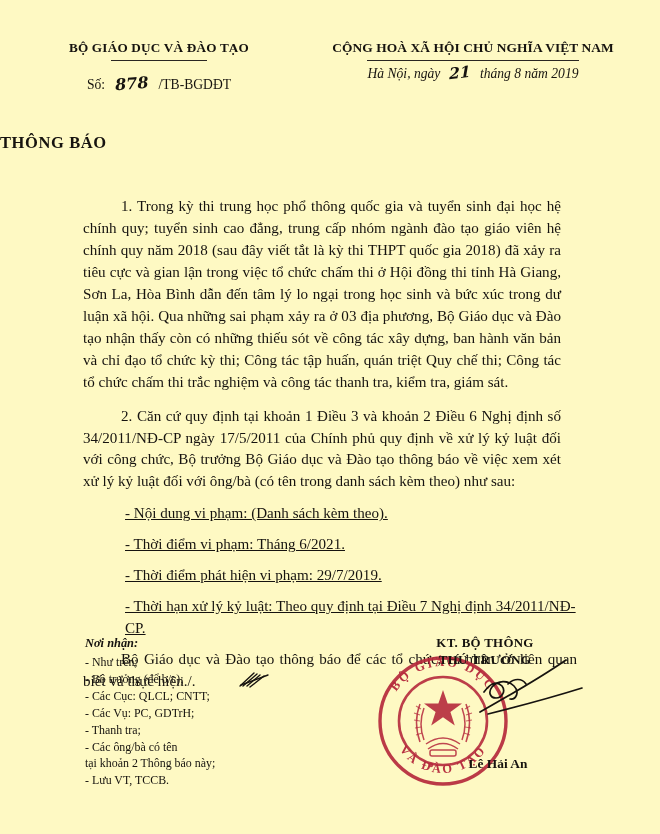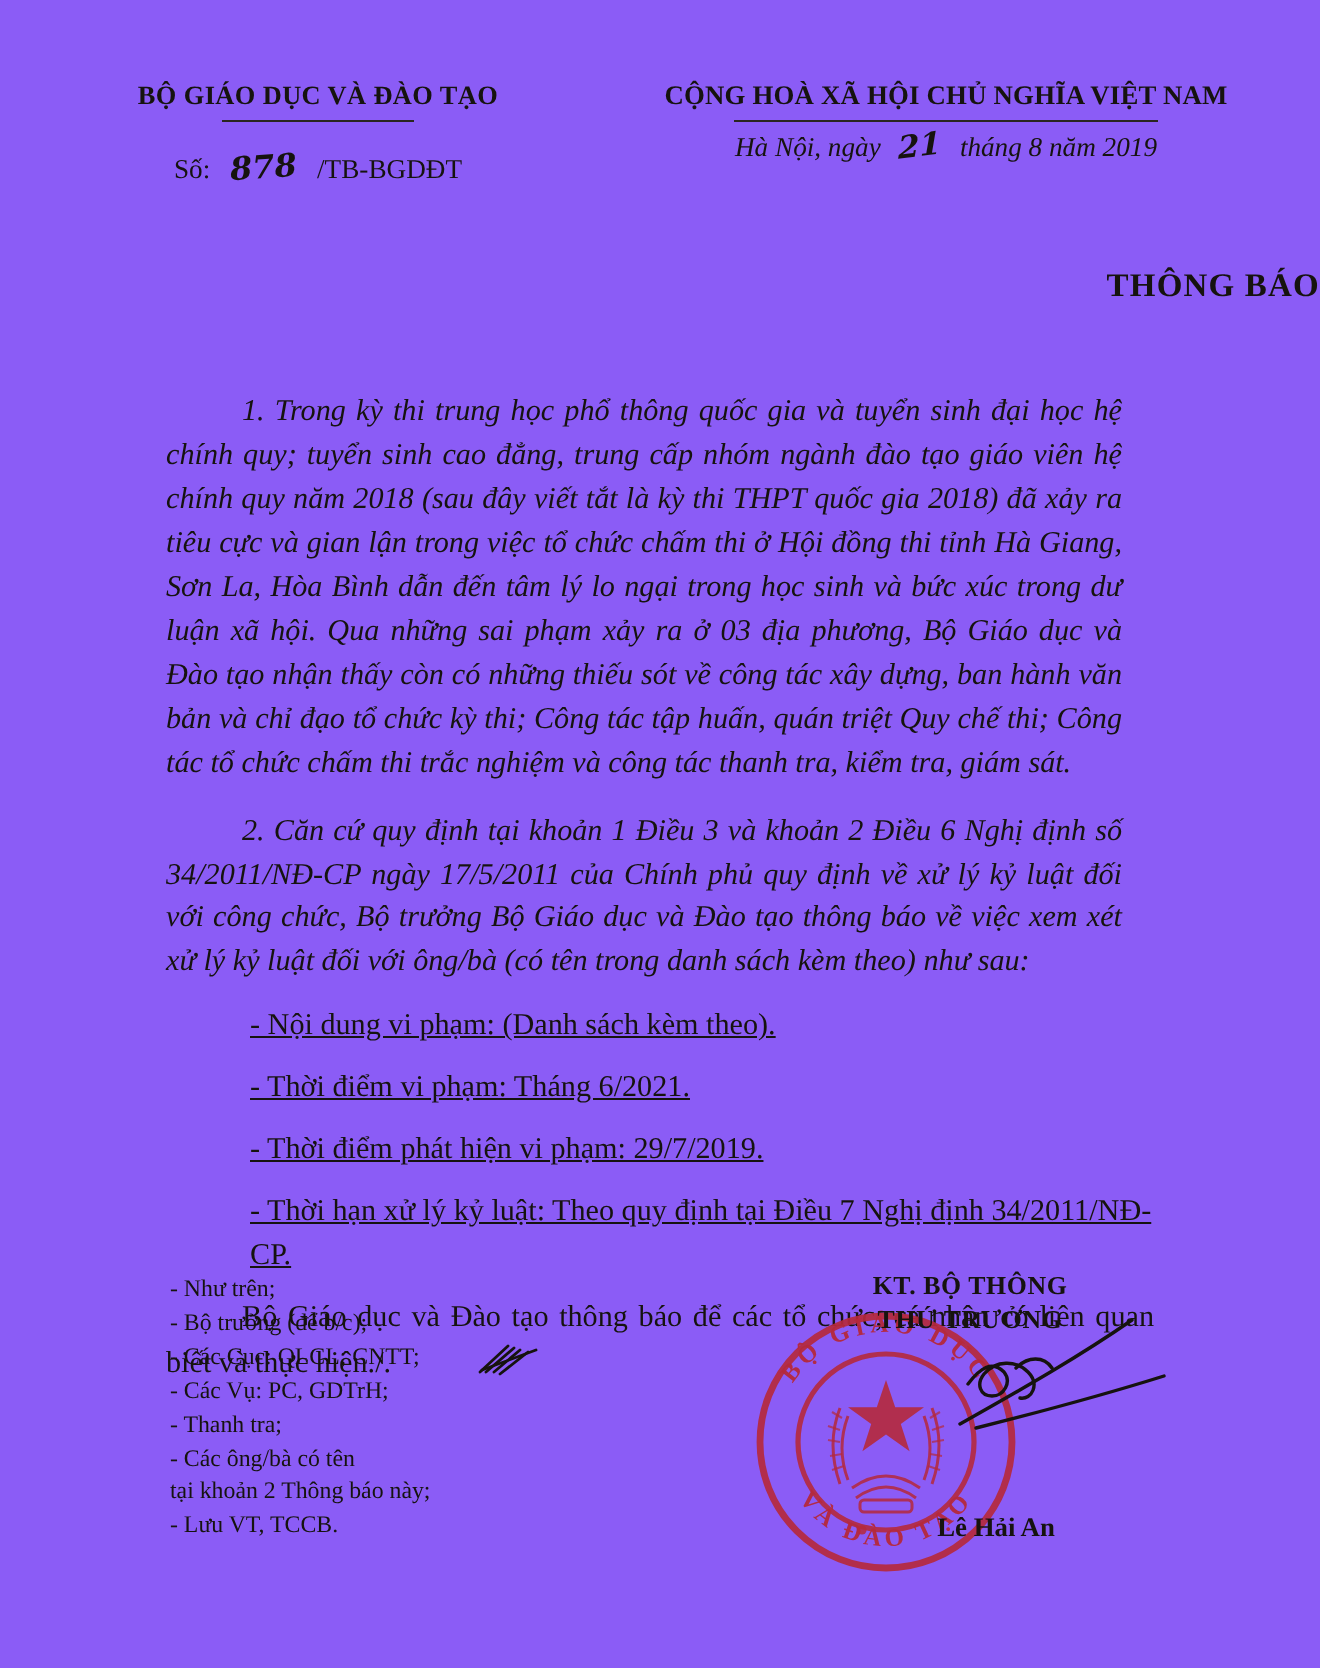--- a/index.html
+++ b/index.html
@@ -11,21 +11,21 @@
     width: 660px;
     height: 834px;
     position: relative;
     font-family: "Liberation Serif", "DejaVu Serif", serif;
     color: #16130f;
     overflow: hidden;
   }
   .page {
     position: absolute;
     inset: 0;
-    background: #8b5cf6;
+    background: #fef9c3;
   }
 
   
   .header {
     position: absolute;
     top: 40px;
     left: 0;
     width: 660px;
     display: flex;
     align-items: flex-start;
@@ -105,21 +105,21 @@
     transform: rotate(-7deg) skewX(-6deg);
     display: inline-block;
   }
 
   
   .title-block {
     position: absolute;
     top: 133px;
     left: 0;
     width: 660px;
-    text-align: right;
+    text-align: left;
   }
   .doc-title {
     font-size: 16.5px;
     font-weight: bold;
     letter-spacing: 0.6px;
   }
   .doc-subtitle {
     font-size: 14.2px;
     font-weight: bold;
     margin-top: 9px;
@@ -132,21 +132,20 @@
     left: 83px;
     width: 494px;
   }
   .para {
     font-size: 15.1px;
     line-height: 1.455;
     text-align: justify;
     text-indent: 38px;
     margin: 0 16px 10px 0;
     hyphens: none;
-    font-style: italic;
   }
   .para-gap { margin-bottom: 12px; }
   .bullets {
     margin: 4px 0 6px 0;
     text-decoration: underline;
   }
   .bullet {
     font-size: 15.1px;
     line-height: 1.45;
     margin: 0 0 9px 0;
@@ -297,20 +296,21 @@
               <path d="M9 15 L22 4"></path>
               <path d="M12 16 L26 5"></path>
               <path d="M3 14 L30 4"></path>
             </g>
           </svg></span></p>
   </div>
 
   <div class="footer">
 
     <div class="recipients">
+      <div class="recip-title">Nơi nhận:</div>
       <div class="recip-item">- Như trên;</div>
       <div class="recip-item">- Bộ trưởng (để b/c);</div>
       <div class="recip-item">- Các Cục: QLCL; CNTT;</div>
       <div class="recip-item">- Các Vụ: PC, GDTrH;</div>
       <div class="recip-item">- Thanh tra;</div>
       <div class="recip-item">- Các ông/bà có tên</div>
       <div class="recip-item">tại khoản 2 Thông báo này;</div>
       <div class="recip-item">- Lưu VT, TCCB.</div>
     </div>
 

